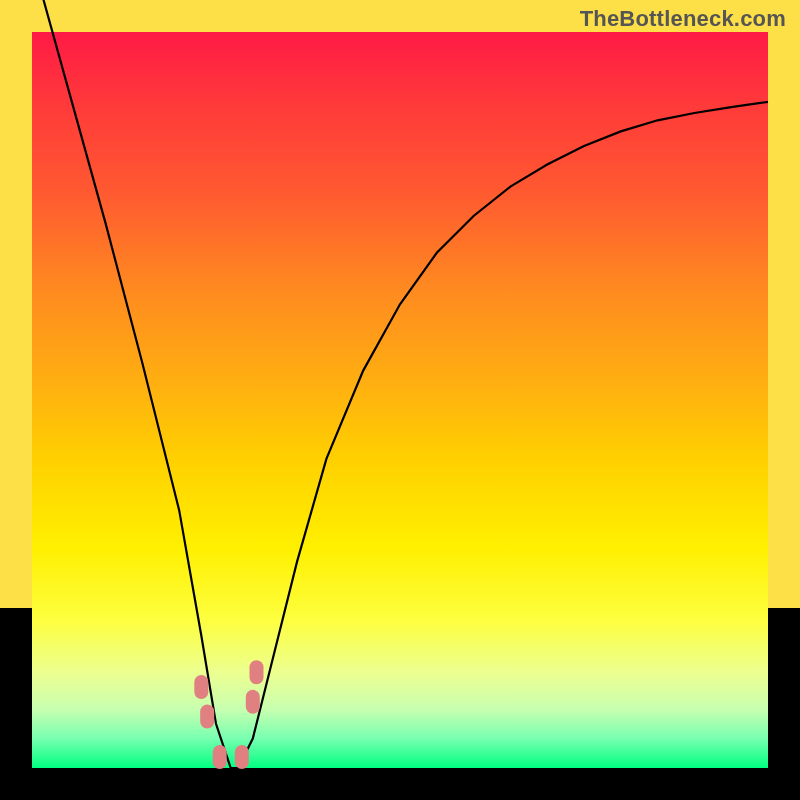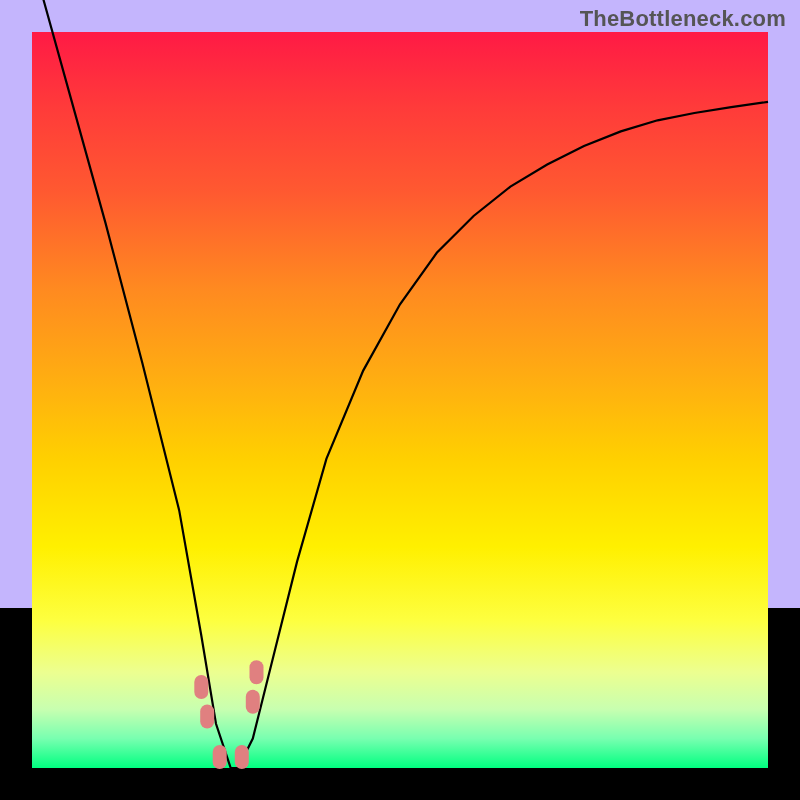--- a/index.html
+++ b/index.html
@@ -9,21 +9,21 @@
     height: 800px;
     background: #000000;
     overflow: hidden;
   }
   .frame {
     position: absolute;
     left: 0;
     top: 0;
     width: 800px;
     height: 608px;
-    background: #c4b5fd;
+    background: #fde047;
   }
   .plot {
     position: absolute;
     left: 32px;
     top: 32px;
     width: 736px;
     height: 736px;
     background: linear-gradient(to bottom,
       #ff1a45 0%,
       #ff3a3a 10%,

